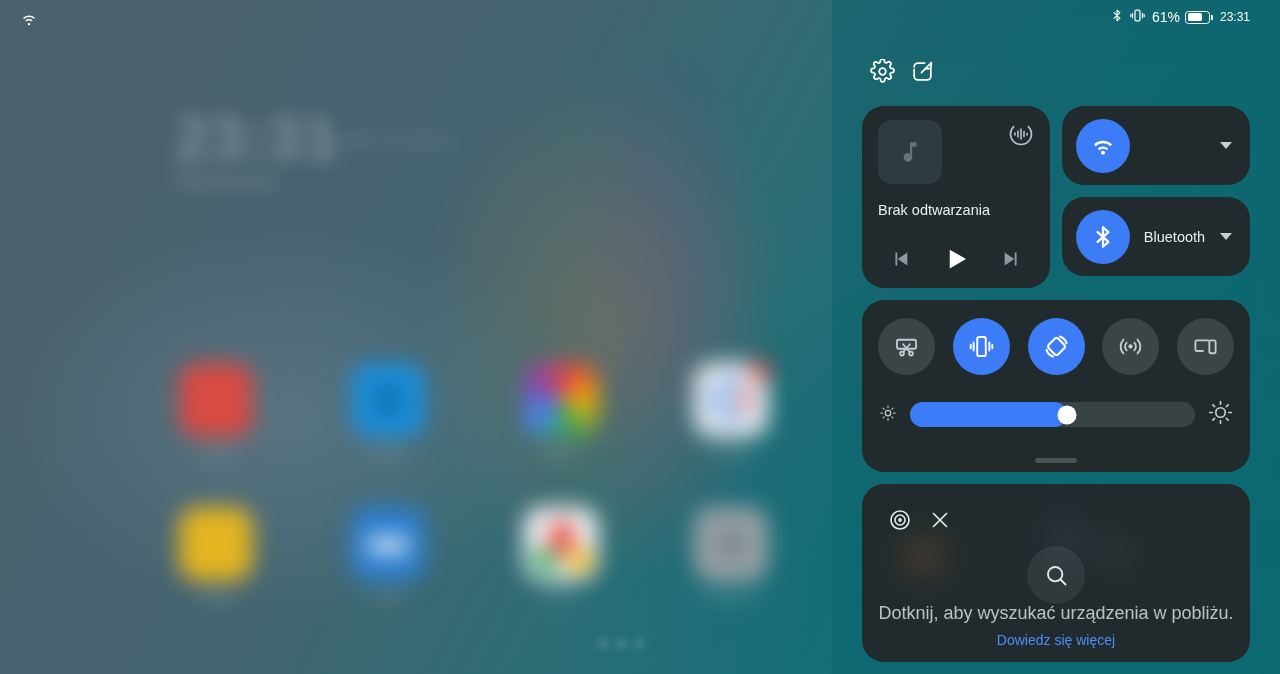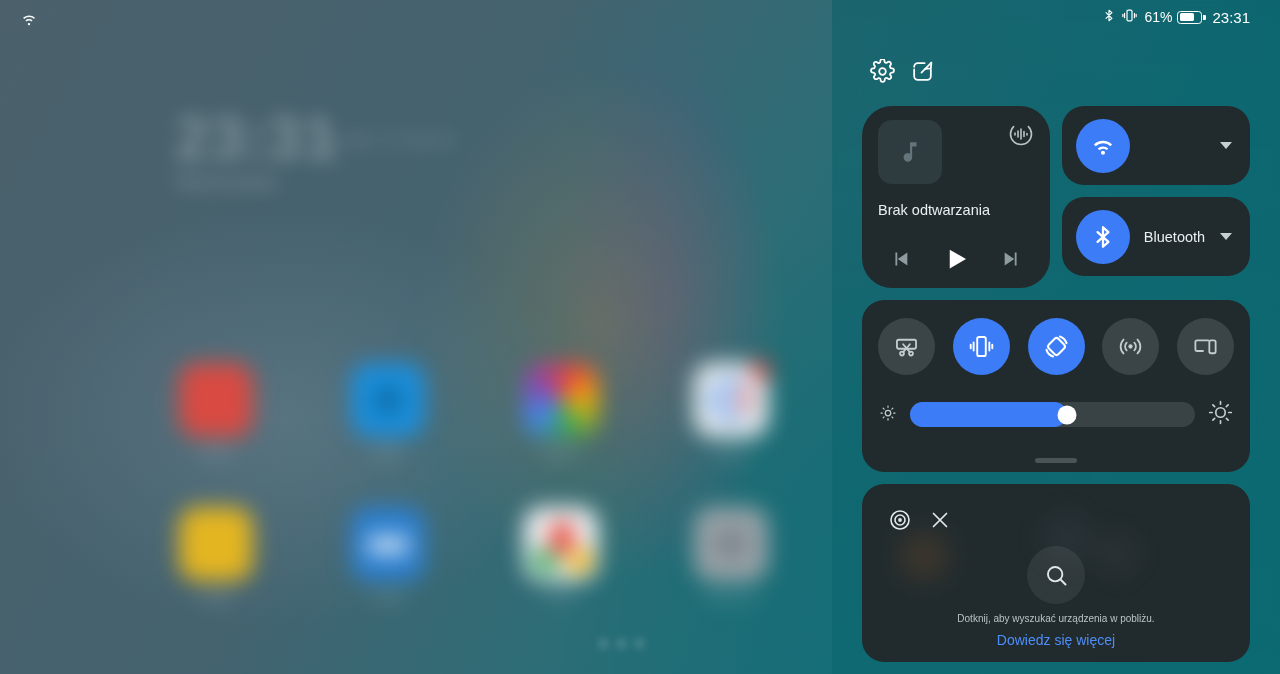--- a/index.html
+++ b/index.html
@@ -74,21 +74,21 @@
     padding: 0 30px;
     background: linear-gradient(180deg, rgba(9,95,104,0.52) 0%, rgba(10,100,108,0.46) 100%);
     backdrop-filter: blur(14px);
   }
   #statusbar {
     height: 30px; display: flex; align-items: center;
     justify-content: flex-end; gap: 5px;
     color: #fff; font-size: 14px; padding-top: 4px;
   }
   #statusbar .pct { font-size: 14px; margin-left: 1px; }
-  #statusbar .clk { font-size: 15px; margin-left: 5px; }
+  #statusbar .clk { font-size: 12px; margin-left: 5px; }
 
   .batt {
     width: 25px; height: 13px; border: 1.6px solid #fff; border-radius: 3.5px;
     position: relative; display: inline-block;
   }
   .batt::after {
     content: ""; position: absolute; right: -4.5px; top: 3.5px;
     width: 2.5px; height: 5px; background: #fff; border-radius: 0 1px 1px 0;
   }
   .batt .fill {
@@ -105,21 +105,21 @@
   .hdr-btn {
     width: 40px; height: 40px; display: flex; align-items: center;
     justify-content: center; color: #fff; cursor: pointer;
   }
 
   .card { background: #212b2e; border-radius: 22px; }
 
   #row-top { display: flex; gap: 12px; margin-top: 4px; }
 
   
-  #media-card { width: 196px; height: 182px; padding: 14px 16px 0 16px; position: relative; border-radius: 30px; }
+  #media-card { width: 196px; height: 182px; padding: 14px 16px 0 16px; position: relative; }
   #album-art {
     width: 64px; height: 64px; border-radius: 14px;
     background: #2e3b3f; display: flex; align-items: center; justify-content: center;
     color: #63757a;
   }
   #cast-btn {
     position: absolute; right: 15px; top: 14px;
     width: 28px; height: 28px; color: #b8c4c7; cursor: pointer;
   }
   #media-title {
@@ -199,21 +199,21 @@
   #super-title { color: #e9eef0; font-size: 16.5px; flex: 1; }
   #search-circle {
     position: absolute; left: 50%; top: 62px; transform: translateX(-50%);
     width: 58px; height: 58px; border-radius: 50%;
     background: rgba(255,255,255,0.07);
     display: flex; align-items: center; justify-content: center;
     color: #dfe6e8; cursor: pointer;
   }
   #super-hint {
     position: absolute; left: 0; right: 0; bottom: 38px;
-    text-align: center; color: #b9c3c6; font-size: 10px;
+    text-align: center; color: #b9c3c6; font-size: 18px;
   }
   #super-link {
     position: absolute; left: 0; right: 0; bottom: 14px;
     text-align: center; color: #4e8ef8; font-size: 14px; cursor: pointer;
   }
 </style>
 </head>
 <body>
 
 <div id="wallpaper"></div>

